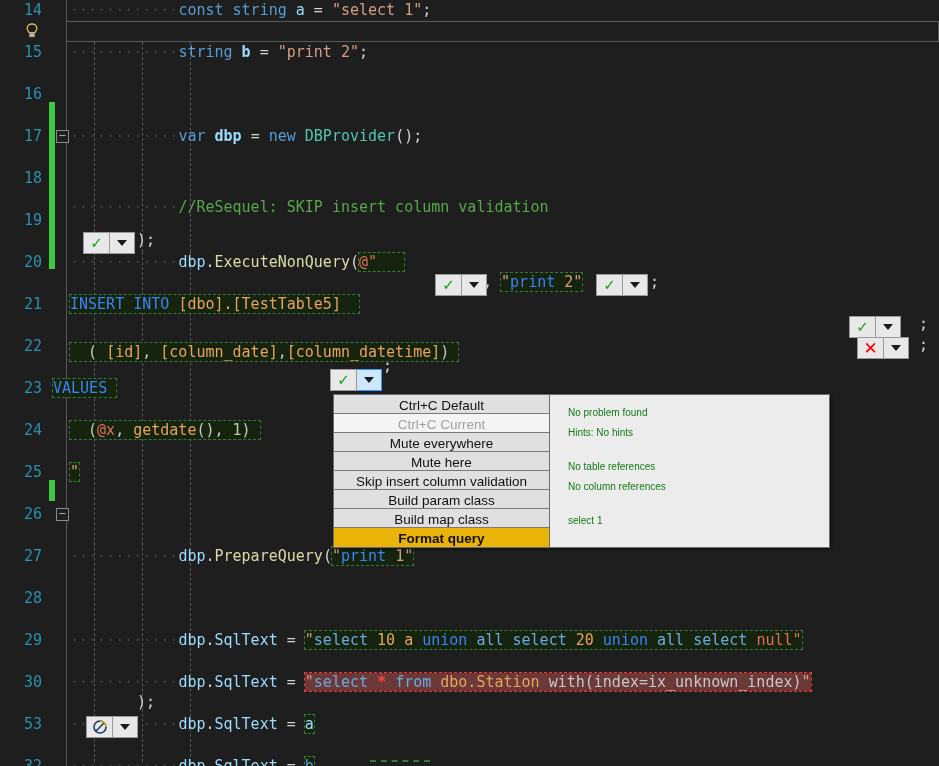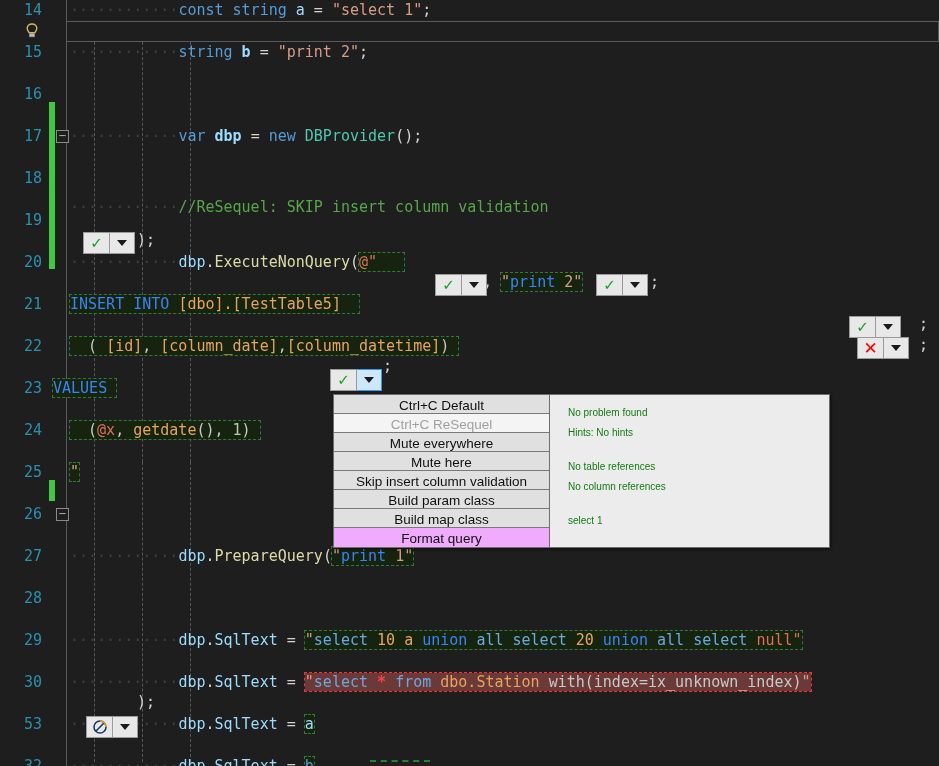--- a/index.html
+++ b/index.html
@@ -71,21 +71,21 @@
 
   
   #ctxwrap{position:absolute;left:333px;top:394px;display:flex;
            box-shadow:1px 1px 3px rgba(0,0,0,.6);}
   #ctxmenu{width:217px;background:#d6d6d6;border:1px solid #6d6d6d;box-sizing:border-box;}
   .mi{height:19px;line-height:21px;text-align:center;font-size:13.5px;
       font-family:"Liberation Sans",sans-serif;color:#101010;
       background:#e0e0e0;border-bottom:1px solid #7a7a7a;box-sizing:border-box;}
   .mi:last-child{border-bottom:0;}
   .mi.disabled{color:#a0a0a0;background:#f4f4f4;}
-  .mi.hl{background:#f0abfc;color:#101010;}
+  .mi.hl{background:#eab308;color:#101010;font-weight:bold;}
 
   
   #infopanel{width:280px;background:#ececed;border:1px solid #6d6d6d;border-left:0;
              box-sizing:border-box;padding:8px 0 0 18px;}
   .iline{color:#137a13;font-size:10px;line-height:20px;
          font-family:"Liberation Sans",sans-serif;}
   .igap{height:14px;}
 </style>
 </head>
 <body>
@@ -146,21 +146,21 @@
   <div id="codelayer">
 
     <div class="line" style="top:0px;"><span class="code"><span class="dot">············</span><span class="kw">const</span> <span class="kw">string</span> <span class="var">a</span> <span class="punct">=</span> <span class="str">"select 1"</span><span class="punct">;</span></span></div>
     <div class="line" style="top:21px;"><span class="code"><span class="dot">············</span><span class="kw">string</span> <span class="varb">b</span> <span class="punct">=</span> <span class="str">"print 2"</span><span class="punct">;</span></span></div>
     <div class="line" style="top:42px;"><span class="code"></span></div>
     <div class="line" style="top:63px;"><span class="code"><span class="dot">············</span><span class="kw">var</span> <span class="varb">dbp</span> <span class="punct">=</span> <span class="kw">new</span> <span class="type">DBProvider</span><span class="punct">();</span></span></div>
     <div class="line" style="top:84px;"><span class="code"></span></div>
     <div class="line" style="top:92px;"><span class="code"><span class="dot">············</span><span class="com">//ReSequel: SKIP insert column validation</span></span></div>
     <div class="line" style="top:126px;"><span class="code"><span class="dot">············</span><span class="var">dbp</span><span class="punct">.</span><span class="meth">ExecuteNonQuery</span><span class="punct">(</span><span class="sqlok"><span class="sqlnull">@"</span><span class="ws">   </span></span></span></div>
     <div class="line" style="top:147px;"><span class="code" style="left:70px;"><span class="sqlok"><span class="kw2">INSERT</span> <span class="kw2">INTO</span> <span class="sqlid">[dbo].[TestTable5]</span><span class="ws">  </span></span></span></div>
-    <div class="line" style="top:168px;padding-left:40px;"><span class="code" style="left:70px;"><span class="sqlok"><span class="sqlgrey">  (</span> <span class="sqlid">[id]</span><span class="sqlgrey">,</span> <span class="sqlid">[column_date]</span><span class="sqlgrey">,</span><span class="sqlid">[column_datetime]</span><span class="sqlgrey">)</span><span class="ws"> </span></span></span></div>
+    <div class="line" style="top:174px;padding-left:40px;"><span class="code" style="left:70px;"><span class="sqlok"><span class="sqlgrey">  (</span> <span class="sqlid">[id]</span><span class="sqlgrey">,</span> <span class="sqlid">[column_date]</span><span class="sqlgrey">,</span><span class="sqlid">[column_datetime]</span><span class="sqlgrey">)</span><span class="ws"> </span></span></span></div>
     <div class="line" style="top:189px;"><span class="code" style="left:53px;"><span class="sqlok"><span class="kw2">VALUES</span><span class="ws"> </span></span></span></div>
     <div class="line" style="top:210px;"><span class="code" style="left:70px;"><span class="sqlok"><span class="sqlgrey">  (</span><span class="sqlnull">@x</span><span class="sqlgrey">,</span> <span class="sqlid">getdate</span><span class="sqlgrey">(),</span> <span class="num">1</span><span class="sqlgrey">)</span><span class="ws"> </span></span></span></div>
     <div class="line" style="top:231px;"><span class="code" style="left:70px;"><span class="sqlok"><span class="str">"</span></span><span class="plain">            </span></span></div>
     <div class="line" style="top:252px;"><span class="code"></span></div>
     <div class="line" style="top:273px;"><span class="code"><span class="dot">············</span><span class="var">dbp</span><span class="punct">.</span><span class="meth">PrepareQuery</span><span class="punct">(</span><span class="sqlok"><span class="str">"</span><span class="kw2">print</span> <span class="str">1"</span></span></span></div>
     <div class="line" style="top:294px;"><span class="code"></span></div>
     <div class="line" style="top:315px;"><span class="code"><span class="dot">············</span><span class="var">dbp</span><span class="punct">.</span><span class="var">SqlText</span> <span class="punct">=</span> <span class="sqlok"><span class="str">"</span><span class="sqlsel">select</span> <span class="sqlid">10</span> <span class="sqlid">a</span> <span class="kw2">union</span> <span class="sqlsel">all</span> <span class="sqlsel">select</span> <span class="sqlid">20</span> <span class="kw2">union</span> <span class="sqlsel">all</span> <span class="sqlsel">select</span> <span class="sqlnull">null"</span></span></span></div>
     <div class="line" style="top:336px;"><span class="code"><span class="dot">············</span><span class="var">dbp</span><span class="punct">.</span><span class="var">SqlText</span> <span class="punct">=</span> <span class="sqlbad"><span class="str">"</span><span class="sqlsel">select</span> <span class="sqlstar">*</span> <span class="sqlsel">from</span> <span class="sqlid">dbo.Station</span> <span class="sqlgrey">with(index=ix_unknown_index)</span><span class="str">"</span></span></span></div>
     <div class="line" style="top:357px;"><span class="code"><span class="dot">············</span><span class="var">dbp</span><span class="punct">.</span><span class="var">SqlText</span> <span class="punct">=</span> <span class="sqlok"><span class="var">a</span></span></span></div>
     <div class="line" style="top:378px;"><span class="code"><span class="dot">············</span><span class="var">dbp</span><span class="punct">.</span><span class="var">SqlText</span> <span class="punct">=</span> <span class="sqlok"><span class="kw">b</span></span></span></div>
@@ -242,21 +242,21 @@
         <span class="caret"></span>
       </div>
   </div>
 
 </div>
 
 <div id="ctxwrap">
 
   <div id="ctxmenu">
     <div class="mi">Ctrl+C Default</div>
-    <div class="mi disabled">Ctrl+C ReSequel</div>
+    <div class="mi disabled">Ctrl+C Current</div>
     <div class="mi">Mute everywhere</div>
     <div class="mi">Mute here</div>
     <div class="mi">Skip insert column validation</div>
     <div class="mi">Build param class</div>
     <div class="mi">Build map class</div>
     <div class="mi hl">Format query</div>
   </div>
 
   <div id="infopanel">
     <div class="iline">No problem found</div>

